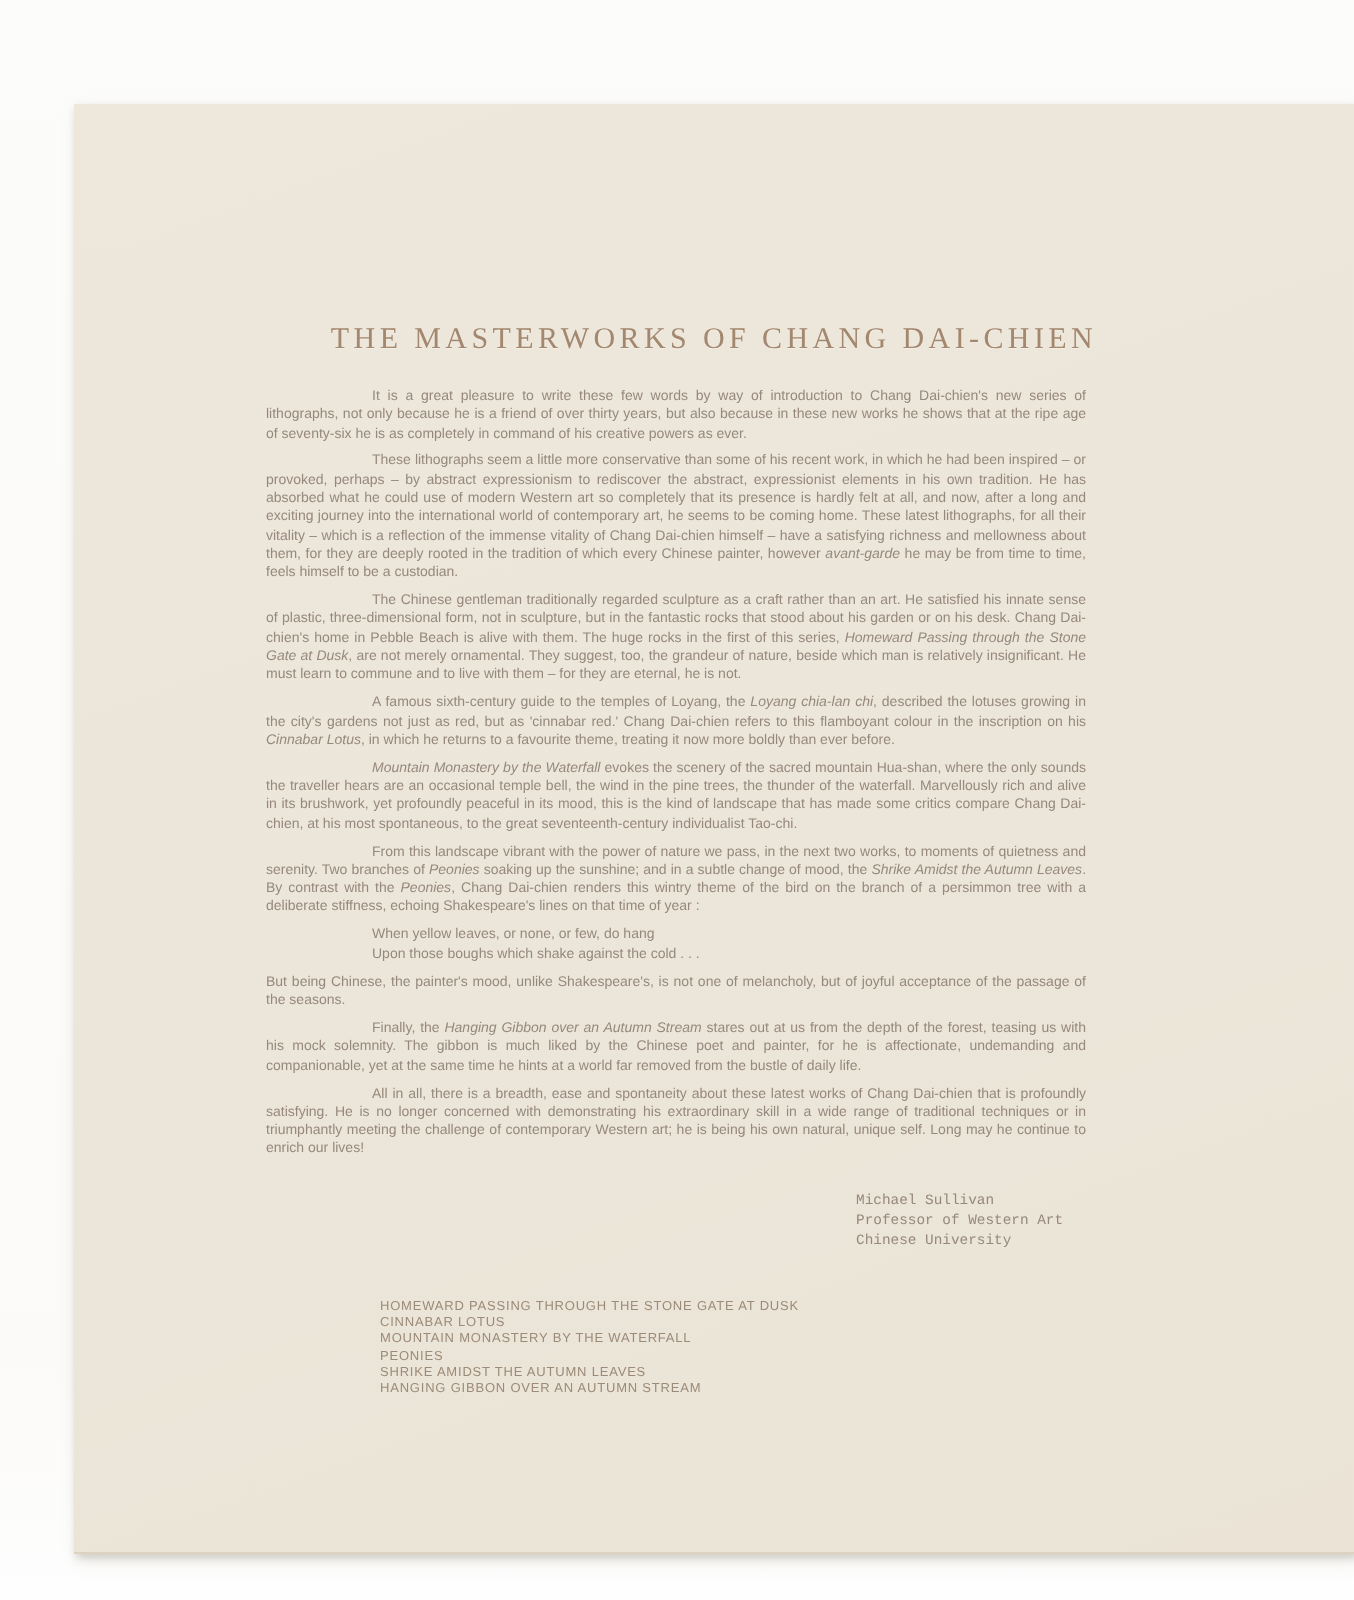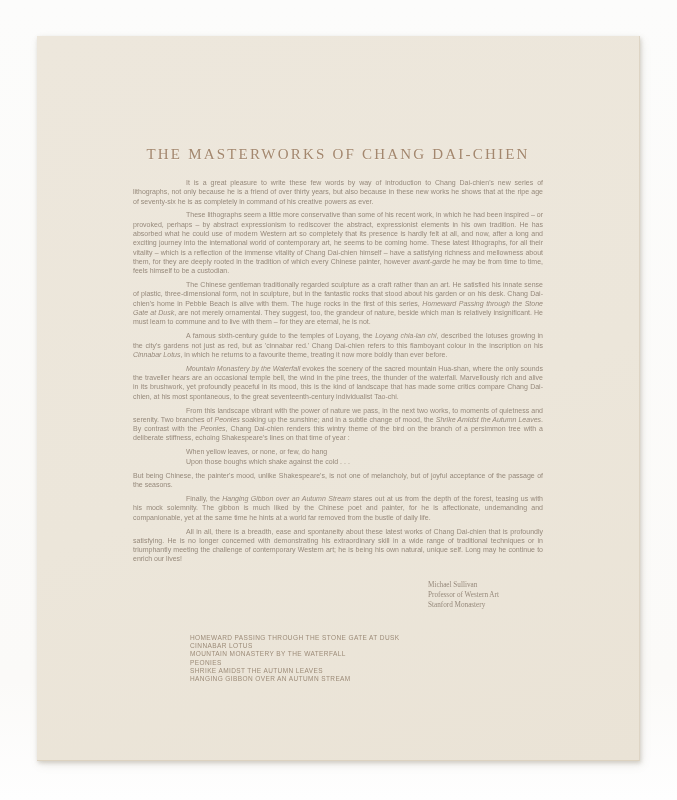--- a/index.html
+++ b/index.html
@@ -8,26 +8,27 @@
     background: #fdfdfc;
     overflow: hidden;
   }
   .stage {
     position: relative;
     width: 677px; height: 800px;
     background: linear-gradient(180deg, #fcfcfb 0%, #fbfaf8 85%, #fefefe 100%);
   }
   .paper {
     position: absolute;
-    left: 37px; top: 36px;
+    left: 37px; top: 52px;
     width: 602px; height: 724px;
     background: linear-gradient(160deg, #ede7dc 0%, #ece6da 55%, #eae3d6 100%);
     border-right: 1px solid #ded5c5;
     border-bottom: 1px solid #dcd2c0;
     box-shadow: 1px 2px 4px rgba(130,120,100,0.30), 2px 4px 9px rgba(130,120,100,0.12);
+    padding-left: 38px;
   }
   .title {
     position: absolute;
     top: 110px; left: 0; right: 0;
     margin: 0;
     text-align: center;
     font-family: "Liberation Serif", serif;
     font-weight: 400;
     font-size: 15px;
     letter-spacing: 2.2px;
@@ -51,21 +52,21 @@
   }
   .textblock p.noindent { text-indent: 0; }
   .i { font-style: italic; }
   .quote {
     margin: 1px 0 5px 53px;
     text-align: left;
   }
   .signature {
     position: absolute;
     left: 391px; top: 545px;
-    font-family: Liberation Serif, serif;
+    font-family: Liberation Mono, monospace;
     font-size: 7.2px;
     line-height: 9.9px;
     color: #96897b;
     text-align: left;
   }
   .works {
     position: absolute;
     left: 153px; top: 598px;
     font-family: "Liberation Sans", sans-serif;
     font-size: 6.5px;
@@ -107,21 +108,21 @@
 
       <p><span>Finally, the </span><span class="i">Hanging Gibbon over an Autumn Stream</span><span> stares out at us from the depth of the forest, teasing us with his mock solemnity. The gibbon is much liked by the Chinese poet and painter, for he is affectionate, undemanding and companionable, yet at the same time he hints at a world far removed from the bustle of daily life.</span></p>
 
       <p><span>All in all, there is a breadth, ease and spontaneity about these latest works of Chang Dai-chien that is profoundly satisfying. He is no longer concerned with demonstrating his extraordinary skill in a wide range of traditional techniques or in triumphantly meeting the challenge of contemporary Western art; he is being his own natural, unique self. Long may he continue to enrich our lives!</span></p>
 
     </div>
 
     <div class="signature">
       <div>Michael Sullivan</div>
       <div>Professor of Western Art</div>
-      <div>Stanford Monastery</div>
+      <div>Chinese University</div>
     </div>
 
     <div class="works">
       <div>HOMEWARD PASSING THROUGH THE STONE GATE AT DUSK</div>
       <div>CINNABAR LOTUS</div>
       <div>MOUNTAIN MONASTERY BY THE WATERFALL</div>
       <div>PEONIES</div>
       <div>SHRIKE AMIDST THE AUTUMN LEAVES</div>
       <div>HANGING GIBBON OVER AN AUTUMN STREAM</div>
     </div>

